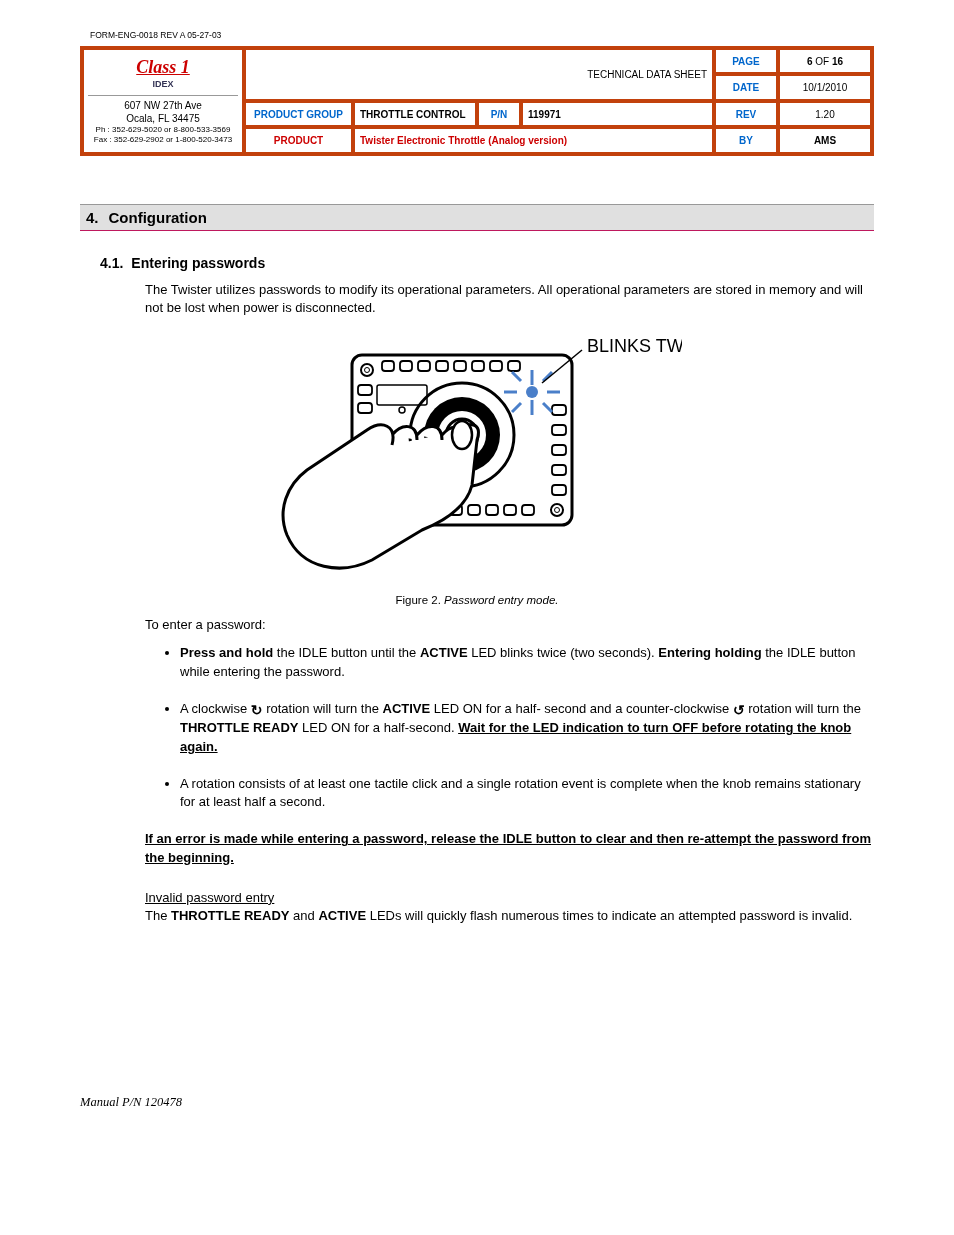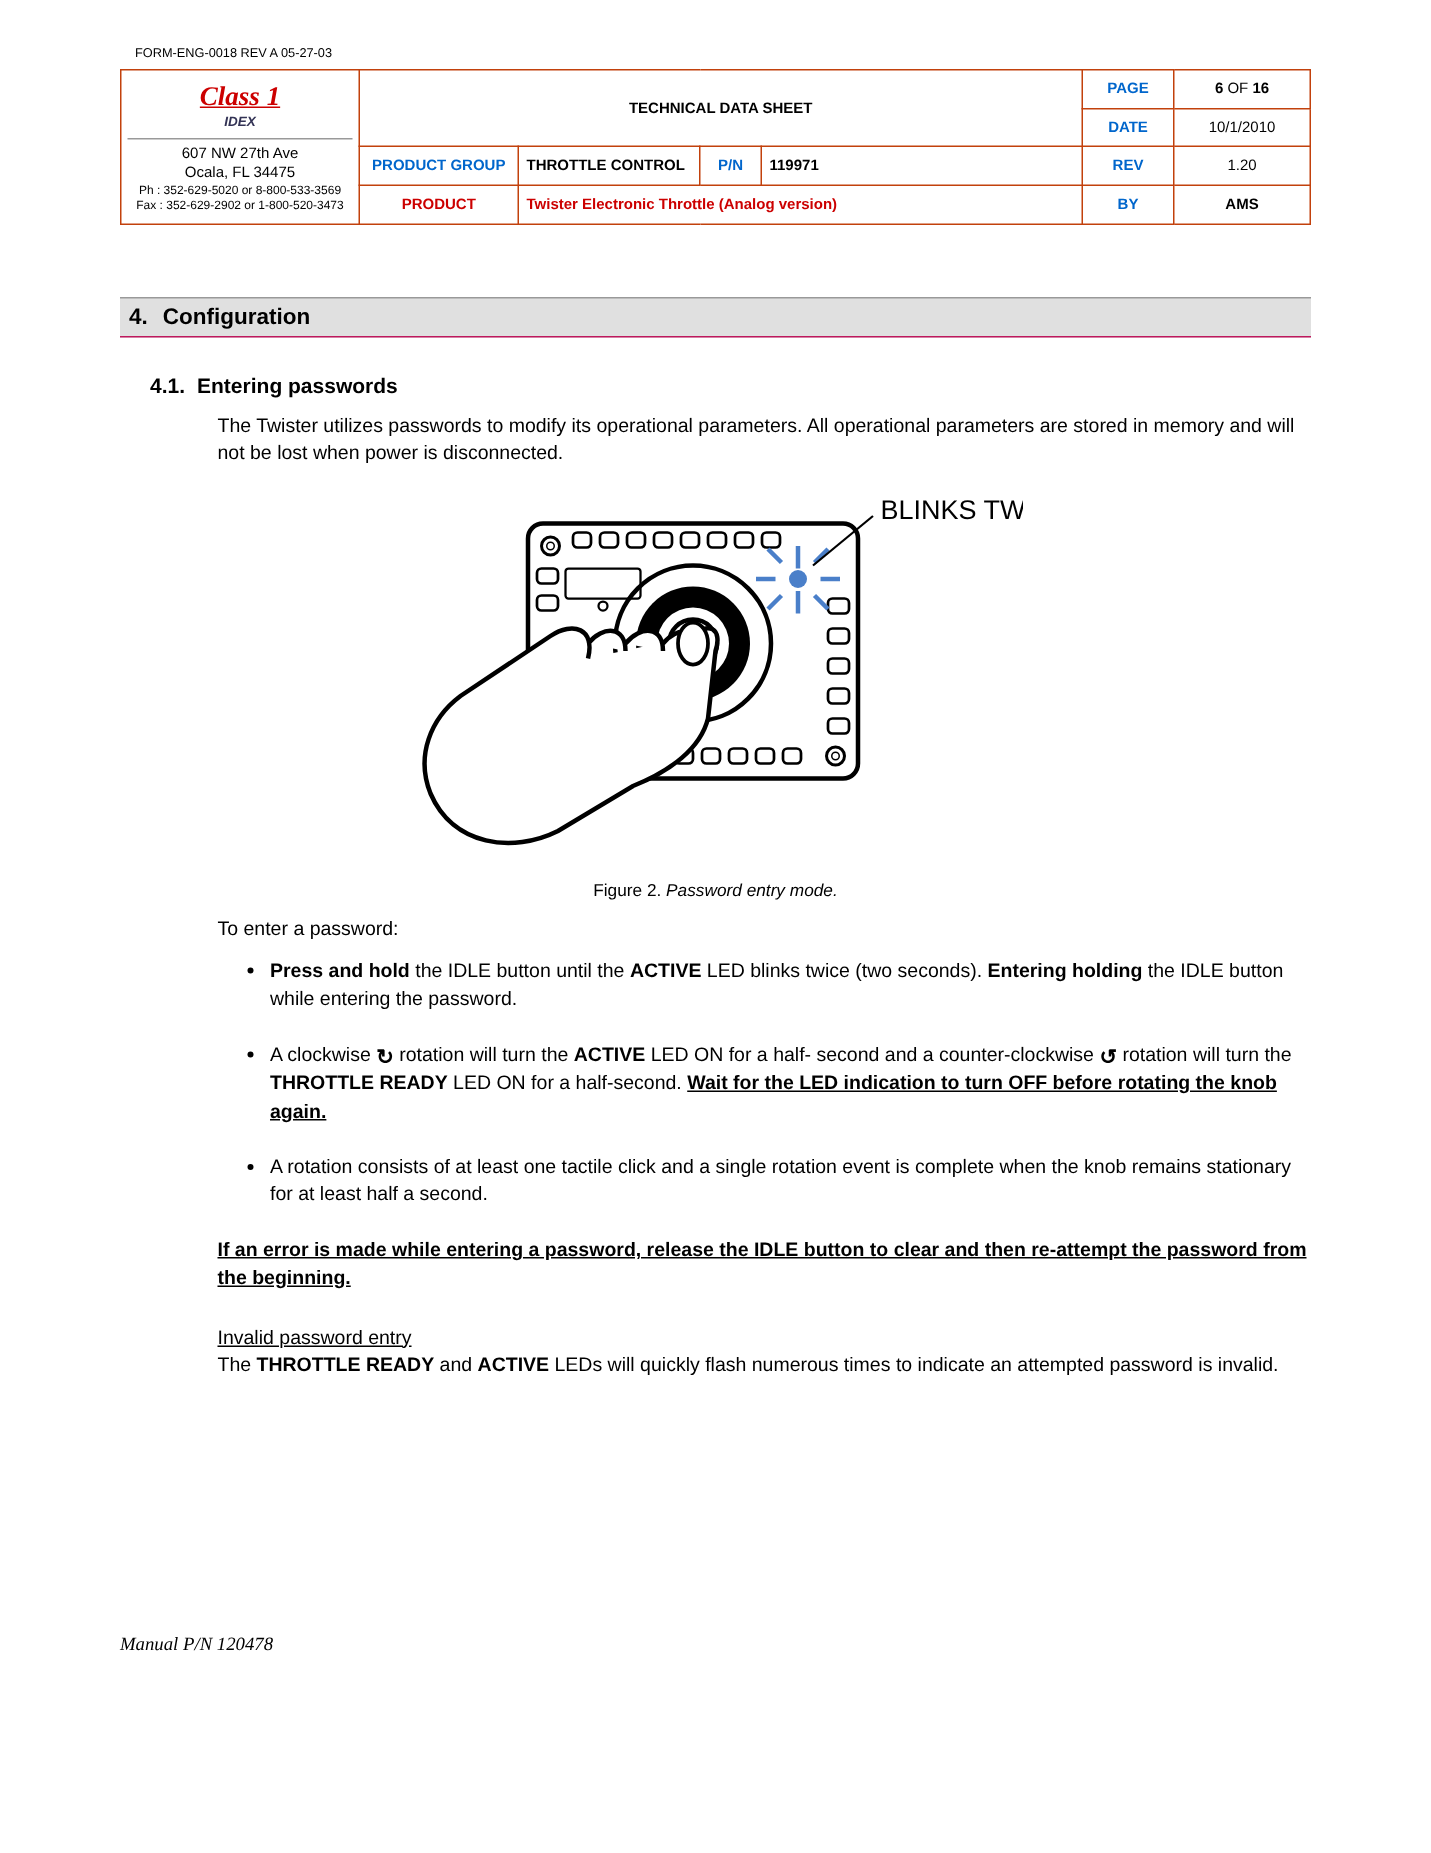--- a/index.html
+++ b/index.html
@@ -14,21 +14,21 @@
     font-size: 8.5px;
     margin-bottom: 6px;
     margin-left: 10px;
   }
   .header-table {
     border-collapse: collapse;
     width: 100%;
     border: 1px solid #000;
   }
   .header-table td {
-    border: 1px solid #c2410c;
+    border: 4px solid #c2410c;
     padding: 3px 5px;
     font-size: 10px;
     vertical-align: middle;
   }
   .logo-cell {
     width: 150px;
     text-align: center;
     font-size: 9px;
     line-height: 1.3;
     padding: 6px 4px !important;
@@ -38,25 +38,24 @@
     font-style: italic;
     font-weight: bold;
     font-size: 18px;
     color: #c00;
     text-decoration: underline;
   }
   .logo-sub {
     font-weight: bold;
     font-size: 9px;
     color: #335;
-    font-style: italic;
   }
   .title-cell {
-    text-align: center;
-    font-weight: bold;
+    text-align: right;
+    font-weight: normal;
     font-size: 20px;
   }
   .label-blue {
     color: #0066cc;
     font-weight: bold;
     font-size: 10px;
     text-align: center;
   }
   .label-red {
     color: #c00;

